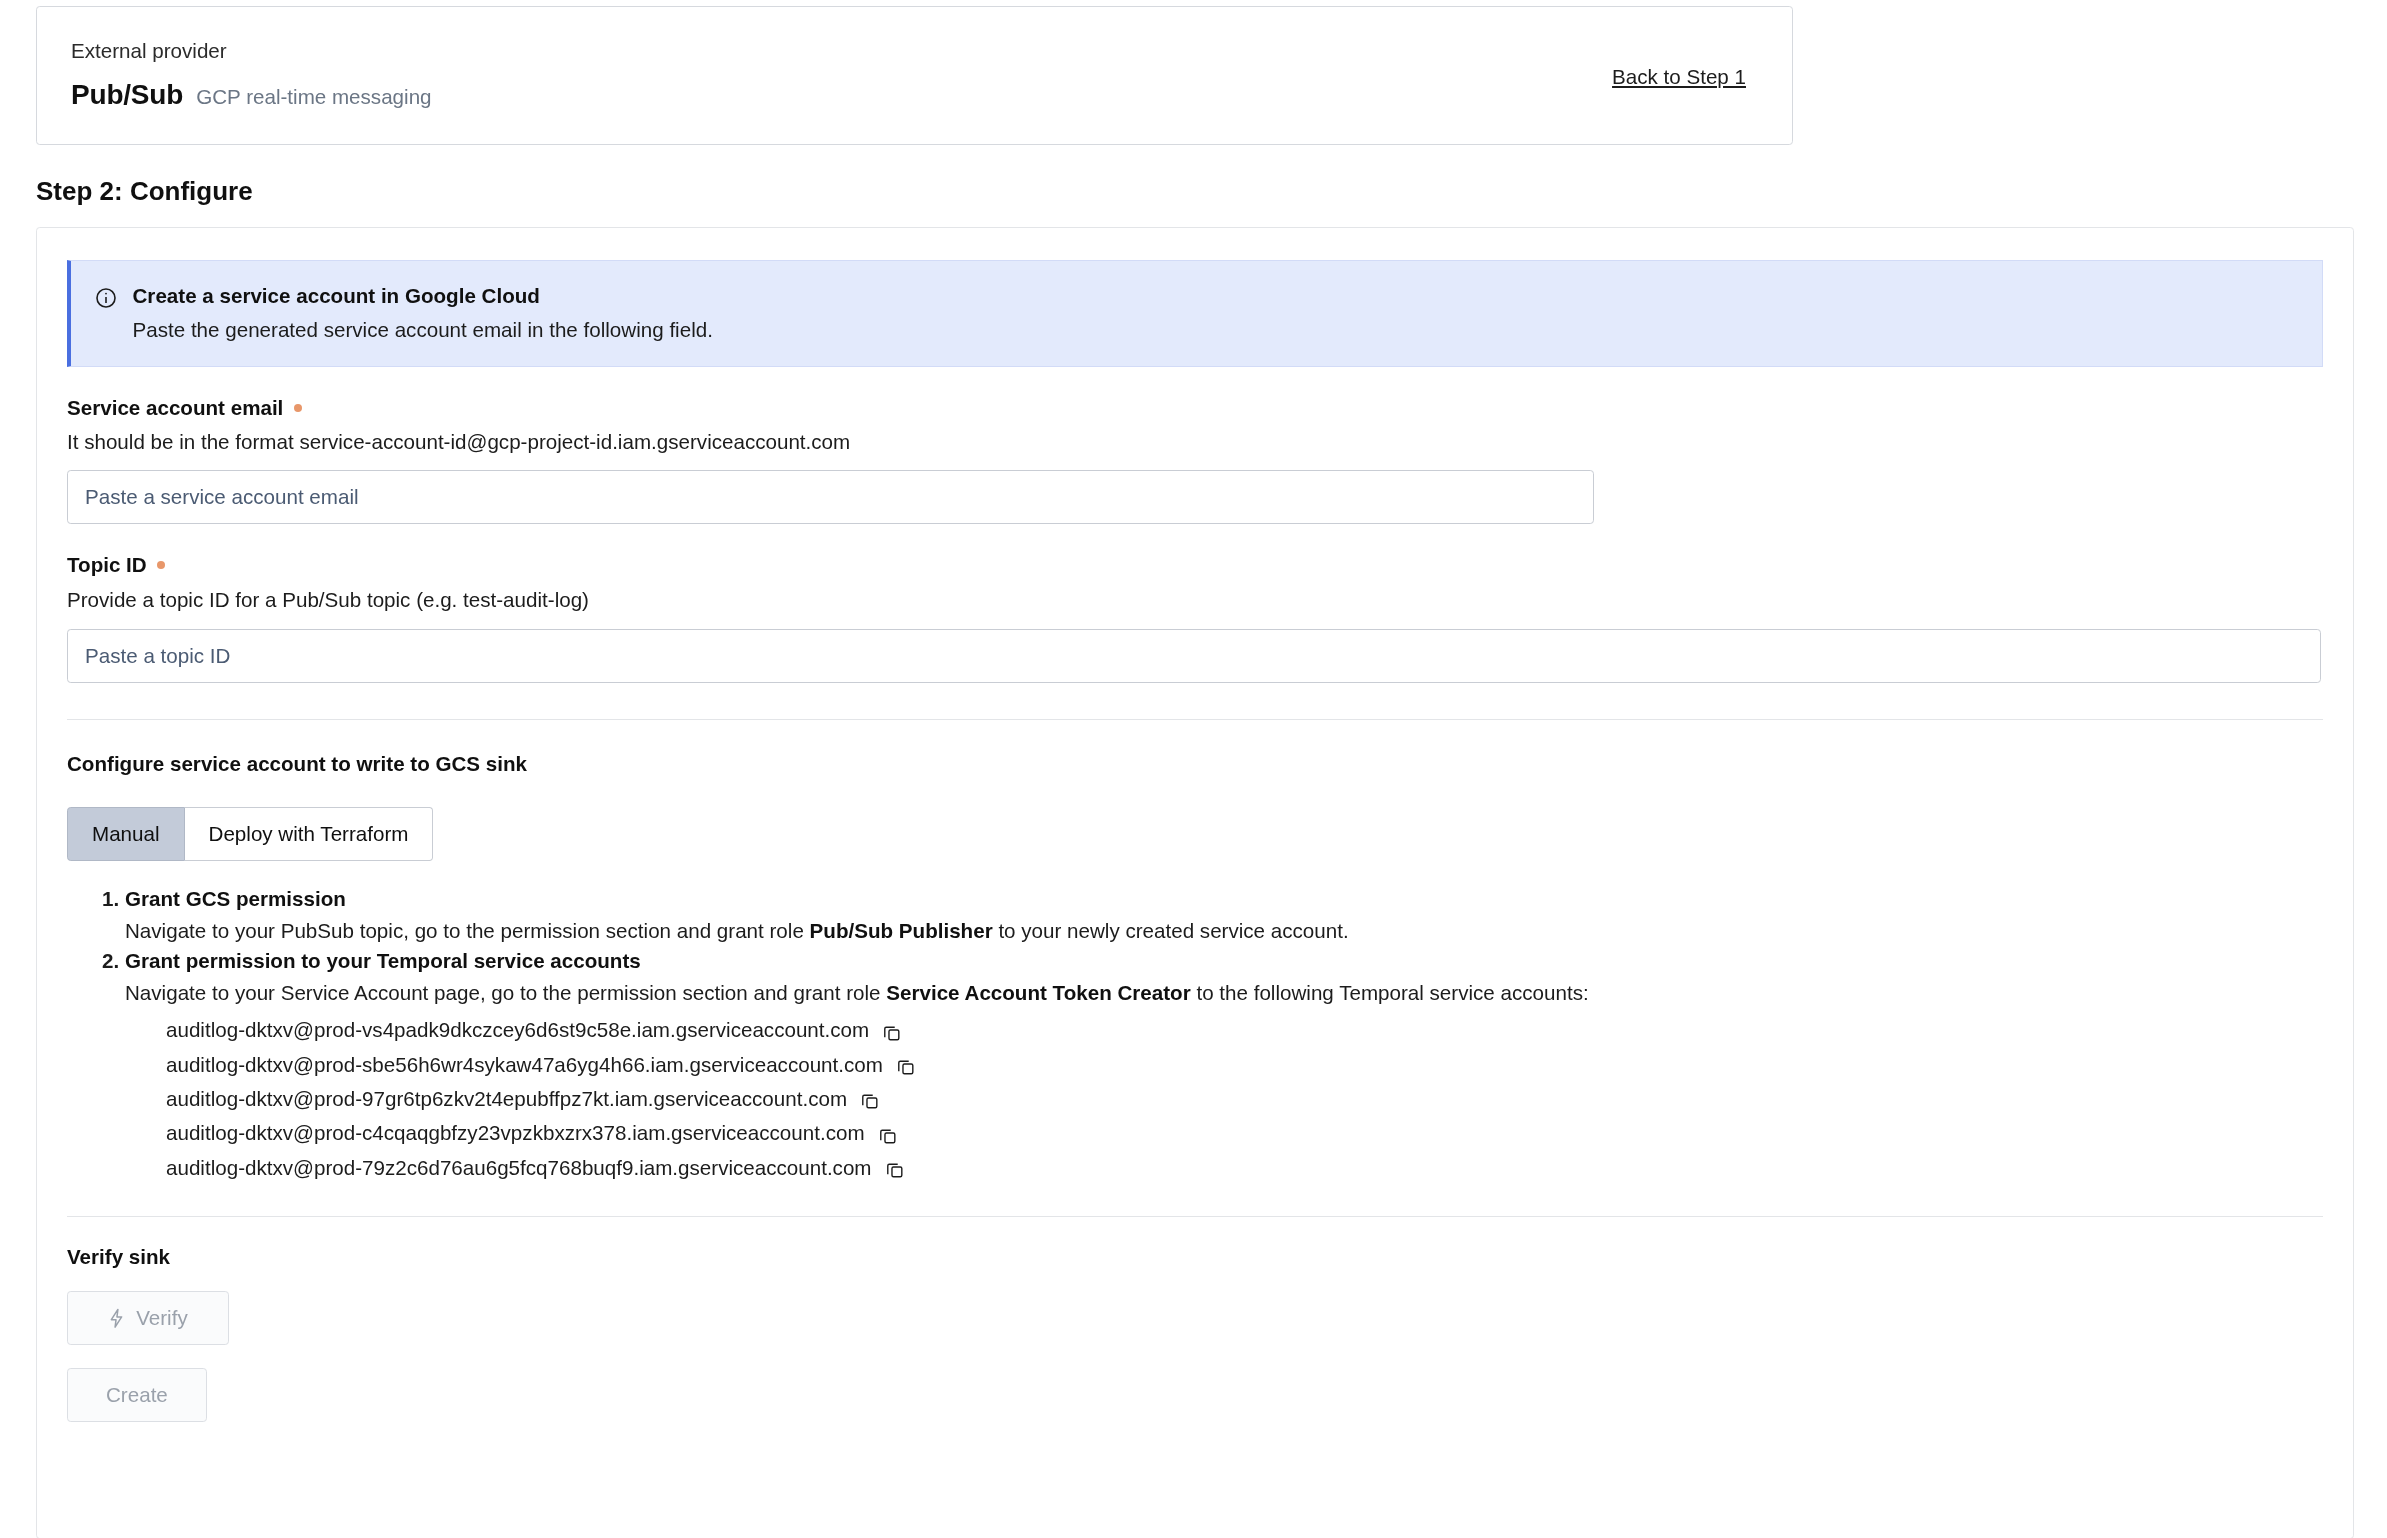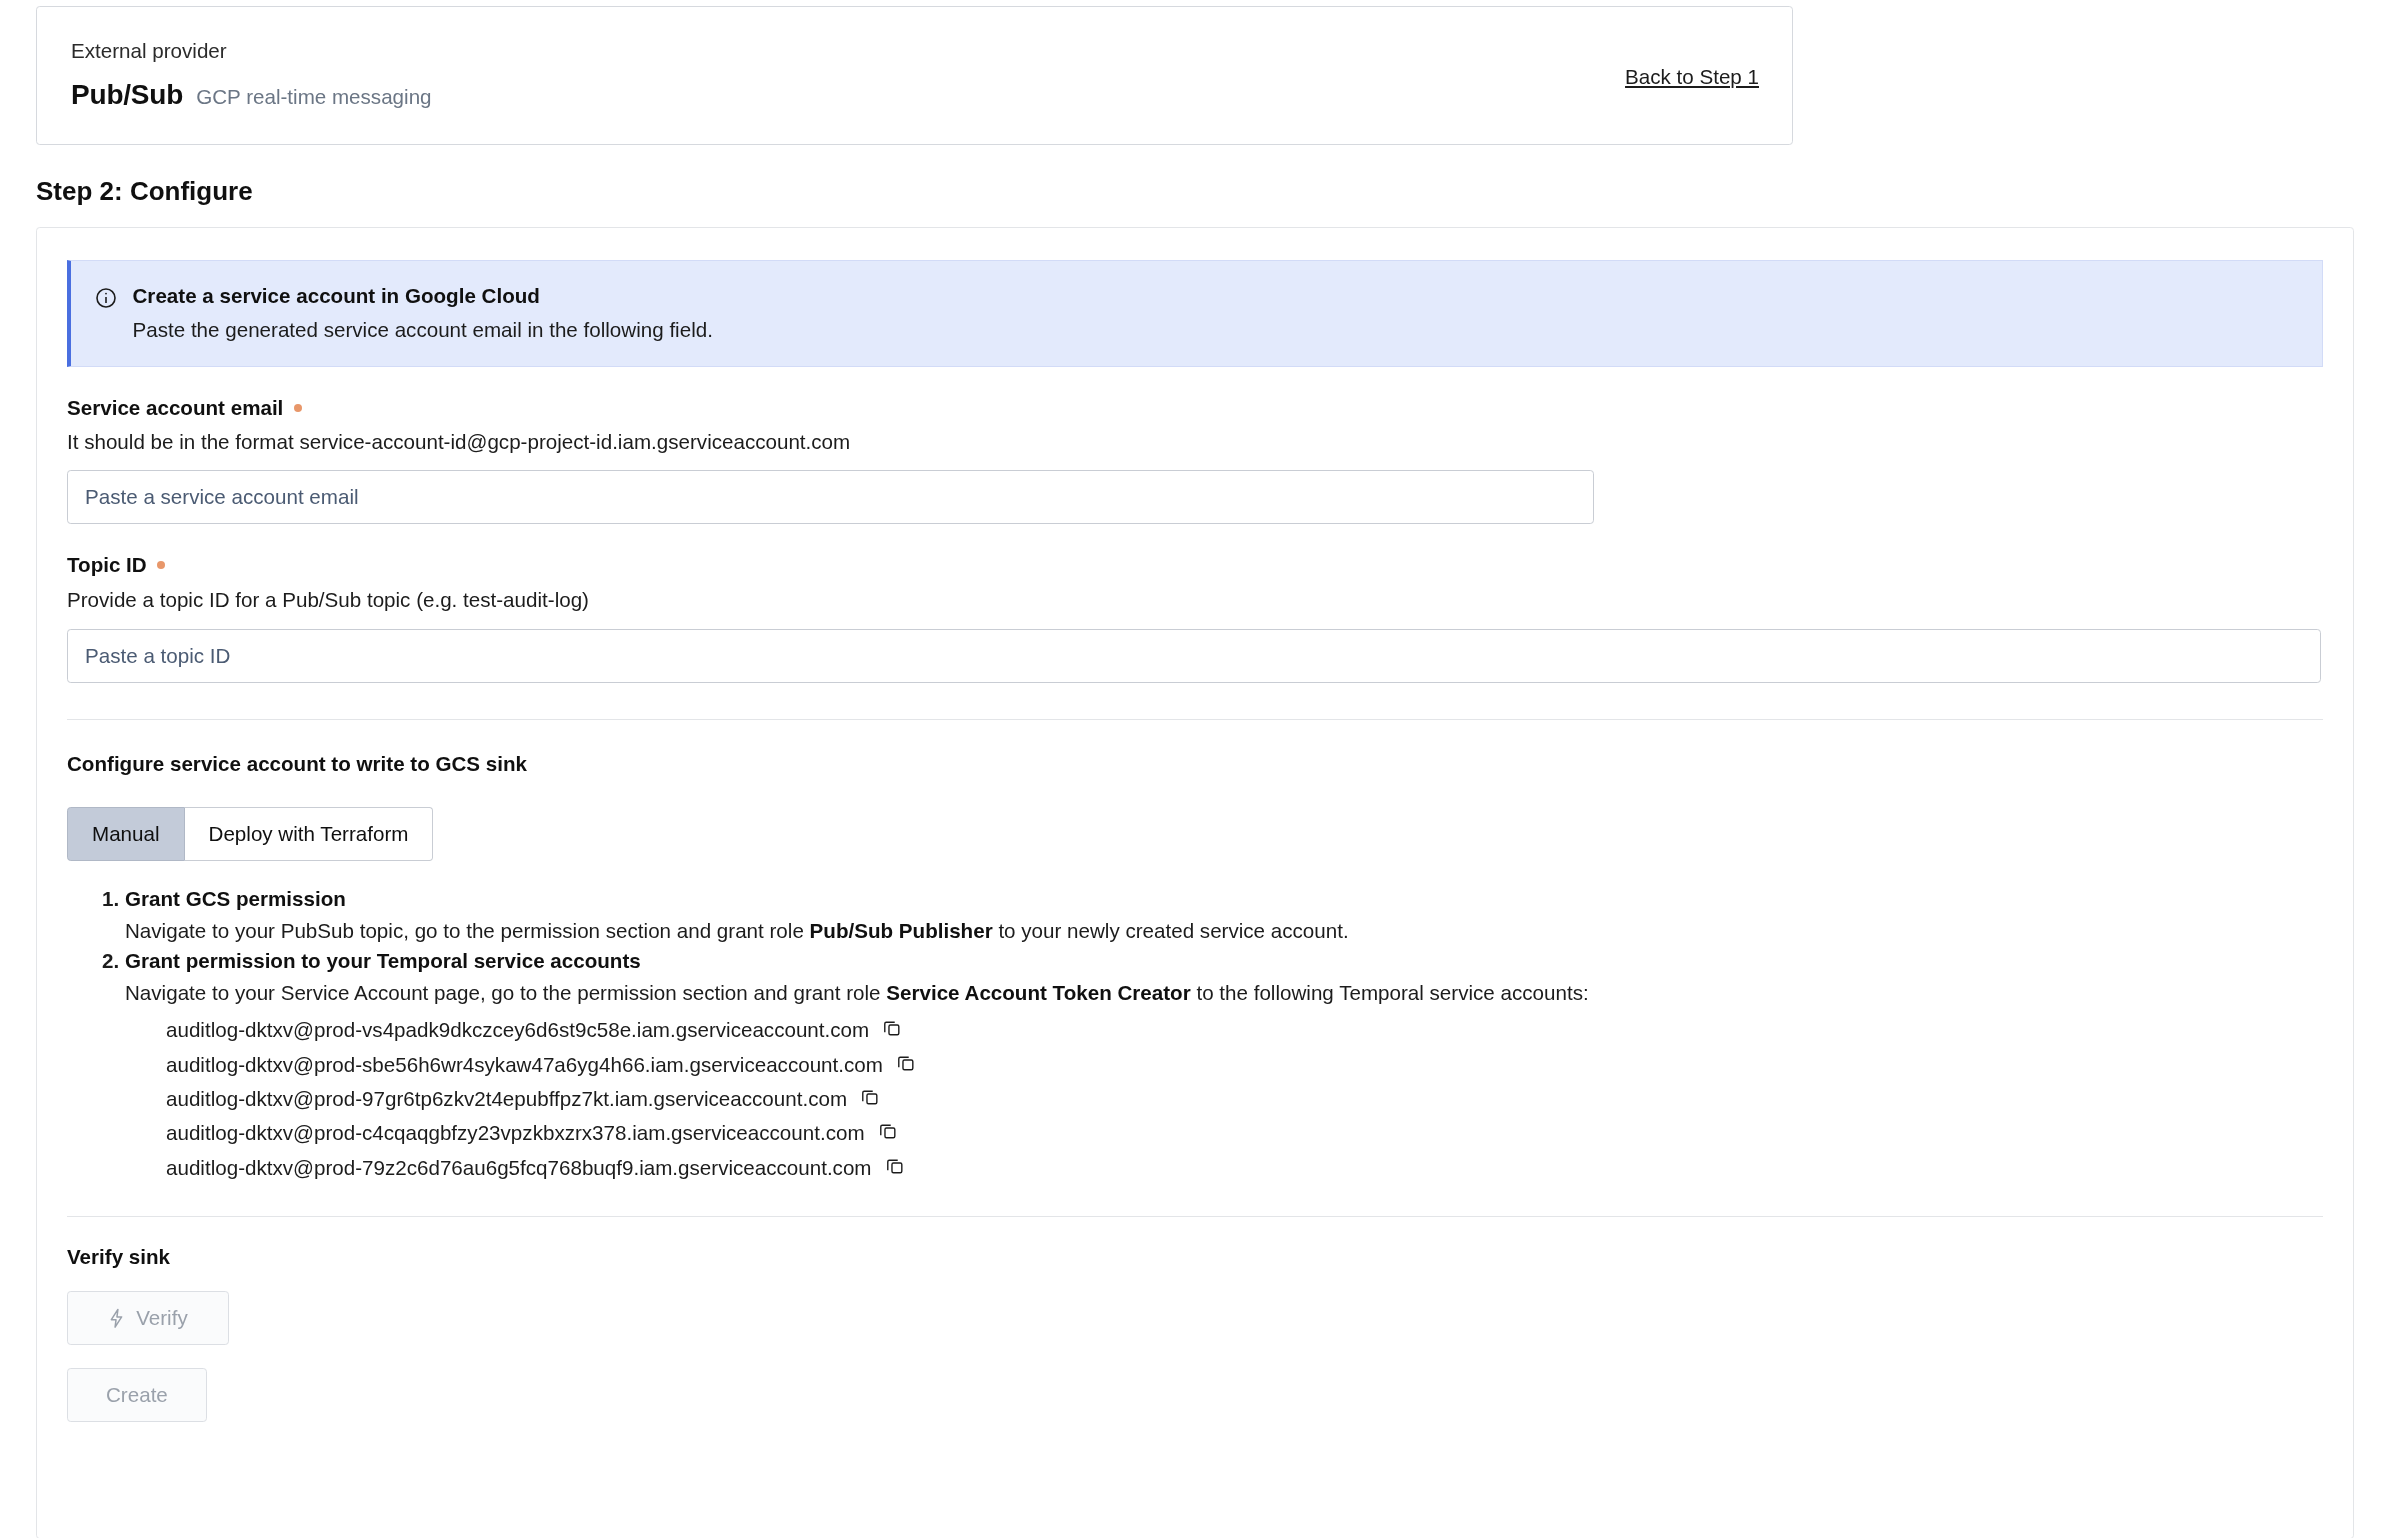--- a/index.html
+++ b/index.html
@@ -46,21 +46,21 @@
     font-weight: bold;
     color: #101010;
     letter-spacing: -0.2px;
   }
   .provider-sub {
     font-size: 20.6px;
     color: #6b7685;
   }
   .back-link {
     position: absolute;
-    right: 33px;
+    right: 46px;
     top: 58px;
     font-size: 20.6px;
     color: #1c1c1c;
     text-decoration: underline;
     cursor: pointer;
   }
 
   
   .step-title {
     margin: 31px 0 0 36px;
@@ -210,21 +210,21 @@
   ul.accounts {
     margin: 13px 0 0 0;
     padding-left: 41px;
     list-style: disc;
   }
   ul.accounts li {
     margin-bottom: 10.3px;
     font-size: 20.6px;
     color: #1c1c1c;
     display: flex;
-    align-items: flex-start;
+    align-items: flex-end;
     gap: 13px;
   }
   .copy-icon {
     width: 19.7px;
     height: 19.7px;
     cursor: pointer;
     flex: none;
   }
 
   

